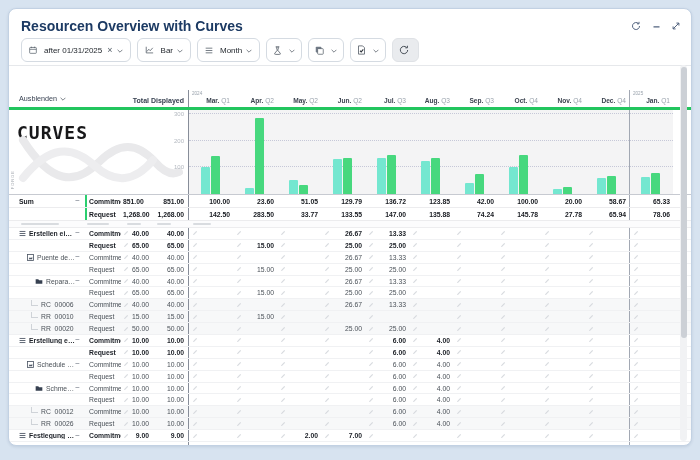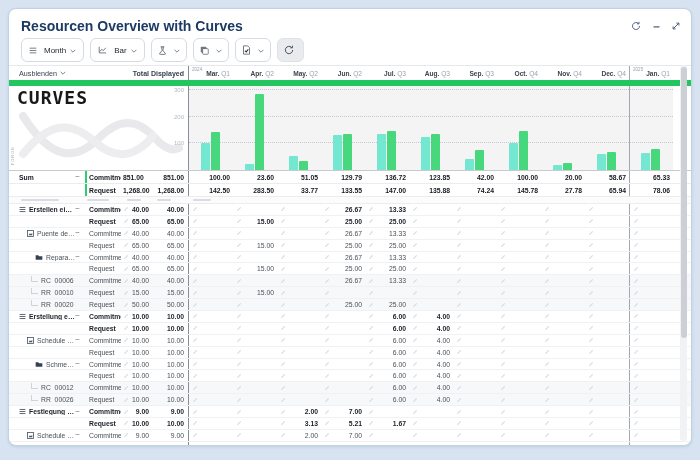--- a/index.html
+++ b/index.html
@@ -21,33 +21,33 @@
   .r{display:flex;box-sizing:border-box;}
   .c{box-sizing:border-box;flex:none;display:flex;align-items:center;overflow:hidden;}
   .c-tree{width:76px;padding-left:10px;}
   .c-type{width:36px;padding-left:4px;}
   .c-total{width:30px;justify-content:space-between;padding:0 2px;}
   .c-disp{width:38px;justify-content:flex-end;padding-right:4px;border-right:1px solid #878d99;}
   .c-m{width:44px;justify-content:space-between;padding:0 3px;position:relative;}
   .c-m.yl{border-left:1px solid #a2a8b3;}
   .c-m .val{margin-left:auto;}
   
-  .thead{height:20px;border-bottom:6px solid #22c55e;font-size:7px;color:#374151;}
+  .thead{height:20px;border-bottom:3px solid #22c55e;font-size:7px;color:#374151;margin-top:24px;}
   .thead .c{align-items:flex-end;padding-bottom:3px;}
   .thead .c-tree{align-items:center;padding-bottom:0;gap:3px;}
   .thead .c-total,.thead .c-disp{justify-content:flex-end;font-weight:bold;}
   .thead .c-m{justify-content:flex-end;font-size:6.6px;}
   .thead .ml{font-weight:bold;color:#3c4450;}
   .thead .mq{color:#9aa3ad;}
   .thead .yr{position:absolute;top:1px;left:3px;font-size:4.6px;color:#9aa3ad;font-weight:normal;}
   .hidebtn{display:flex;align-items:center;gap:3px;cursor:pointer;color:#374151;font-size:7.2px;}
   
   .chart{height:84px;border-bottom:1px solid #c7cad1;display:flex;position:relative;}
   .chart-left{width:180px;flex:none;border-right:1px solid #878d99;position:relative;background:#fff;box-sizing:border-box;}
-  .brand{position:absolute;left:8px;top:1px;font-family:"DejaVu Sans Mono",monospace;font-weight:bold;font-size:18px;letter-spacing:1px;color:#18181a;}
+  .brand{position:absolute;left:8px;top:12px;font-family:"DejaVu Sans Mono",monospace;font-weight:bold;font-size:18px;letter-spacing:1px;color:#18181a;}
   .sidetext{position:absolute;left:1px;bottom:5px;writing-mode:vertical-rl;transform:rotate(180deg);font-size:4px;letter-spacing:1px;color:#a0a6ad;}
   .ylab{position:absolute;right:4px;font-size:6px;color:#b4b9c0;}
   .plotwrap{flex:1;display:flex;background:#fff;}
   .plot{width:484px;flex:none;background:#f4f4f5;position:relative;}
   .gl{position:absolute;left:0;right:0;border-top:1px dotted #c6c8d8;height:0;}
   .bar{position:absolute;bottom:0;width:9px;border-radius:1px 1px 0 0;}
   .yeardiv{position:absolute;top:0;bottom:0;border-left:1px solid #a2a8b3;}
   
   .row{height:11.9px;border-bottom:1px solid #f0f1f3;font-size:6.8px;color:#4a5158;}
   .row.sum{height:13px;font-weight:bold;color:#16191f;border-bottom:1px solid #ececee;}
@@ -90,41 +90,56 @@
             <path d="M6.5 2.5 h3 v3" fill="none" stroke="#51627e" stroke-width="1.2"></path>
             <path d="M2.5 6.5 v3 h3" fill="none" stroke="#51627e" stroke-width="1.2"></path>
           </svg>
         </span>
     </span>
   </div>
 
   <div class="toolbar">
     <div class="tbtn">
       <span class="tico">
-          <svg width="8" height="7" viewBox="0 0 12 10">
-            <g stroke="#57606a" stroke-width="1.2">
-              <line x1="1" y1="1.5" x2="11" y2="1.5"></line>
-              <line x1="1" y1="5" x2="11" y2="5"></line>
-              <line x1="1" y1="8.5" x2="11" y2="8.5"></line>
-            </g>
+          <svg width="8" height="8" viewBox="0 0 12 12">
+            <rect x="1" y="2.2" width="10" height="8.8" rx="1" fill="none" stroke="#57606a" stroke-width="1.1"></rect>
+            <line x1="1" y1="5" x2="11" y2="5" stroke="#57606a" stroke-width="1.1"></line>
+            <line x1="3.6" y1="1" x2="3.6" y2="3.2" stroke="#57606a" stroke-width="1.1"></line>
+            <line x1="8.4" y1="1" x2="8.4" y2="3.2" stroke="#57606a" stroke-width="1.1"></line>
           </svg>
         </span>
-      <span>Month</span>
+      <span>after 01/31/2025</span>
+      <span class="x">×</span>
       <span class="chev"><svg width="6" height="4" viewBox="0 0 10 6">
             <path d="M1 1 L5 5 L9 1" fill="none" stroke="#57606a" stroke-width="1.3"></path>
           </svg></span>
     </div>
     <div class="tbtn">
       <span class="tico">
           <svg width="9" height="8" viewBox="0 0 12 11">
             <path d="M1.5 1 V9.5 H11" fill="none" stroke="#57606a" stroke-width="1.1"></path>
             <polyline points="2.5,7.5 5,4.5 7,6.5 10.5,2.5" fill="none" stroke="#57606a" stroke-width="1.1"></polyline>
           </svg>
         </span>
       <span>Bar</span>
+      <span class="chev"><svg width="6" height="4" viewBox="0 0 10 6">
+            <path d="M1 1 L5 5 L9 1" fill="none" stroke="#57606a" stroke-width="1.3"></path>
+          </svg></span>
+    </div>
+    <div class="tbtn">
+      <span class="tico">
+          <svg width="8" height="7" viewBox="0 0 12 10">
+            <g stroke="#57606a" stroke-width="1.2">
+              <line x1="1" y1="1.5" x2="11" y2="1.5"></line>
+              <line x1="1" y1="5" x2="11" y2="5"></line>
+              <line x1="1" y1="8.5" x2="11" y2="8.5"></line>
+            </g>
+          </svg>
+        </span>
+      <span>Month</span>
       <span class="chev"><svg width="6" height="4" viewBox="0 0 10 6">
             <path d="M1 1 L5 5 L9 1" fill="none" stroke="#57606a" stroke-width="1.3"></path>
           </svg></span>
     </div>
     <div class="tbtn icononly">
       <span class="tico">
           <svg width="9" height="9" viewBox="0 0 12 12">
             <path d="M4 1.2 h4 M5 1.2 v3 L9.6 9.6 a1.1 1.1 0 0 1 -1 1.6 h-5.2 a1.1 1.1 0 0 1 -1 -1.6 L7 4.2 v-3" fill="none" stroke="#57606a" stroke-width="1.1" stroke-linecap="round" stroke-linejoin="round"></path>
           </svg>
         </span>

